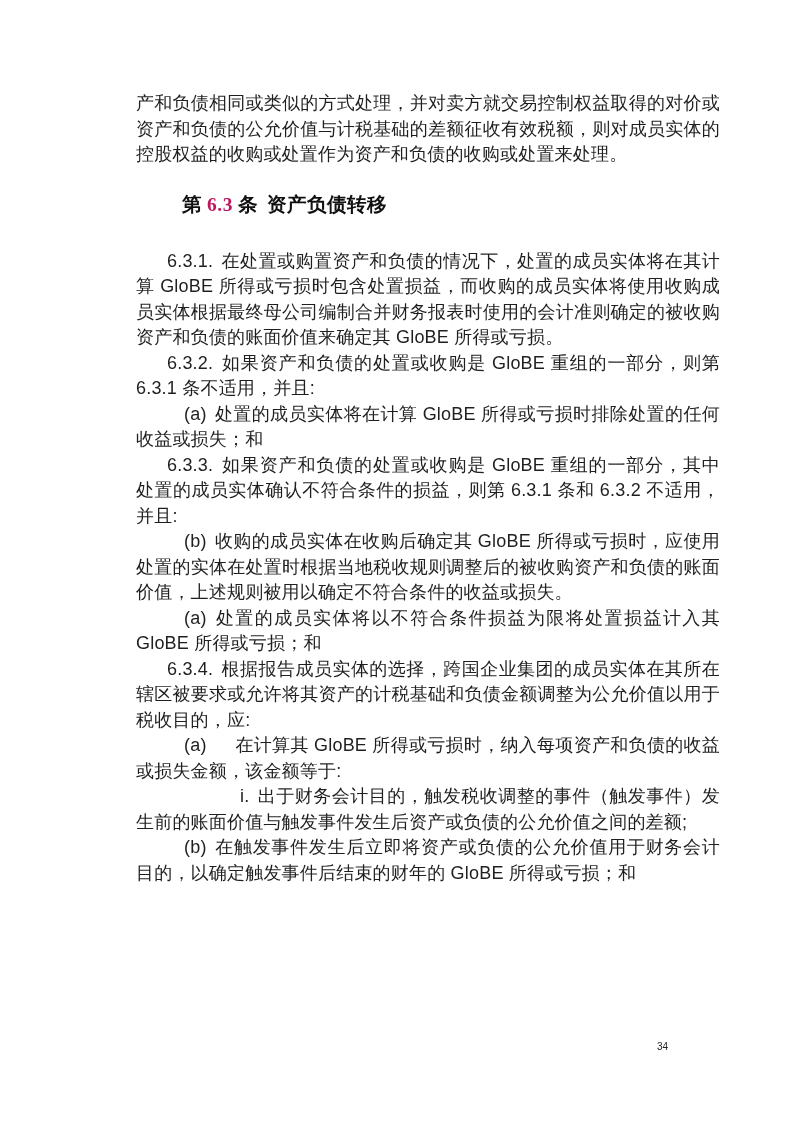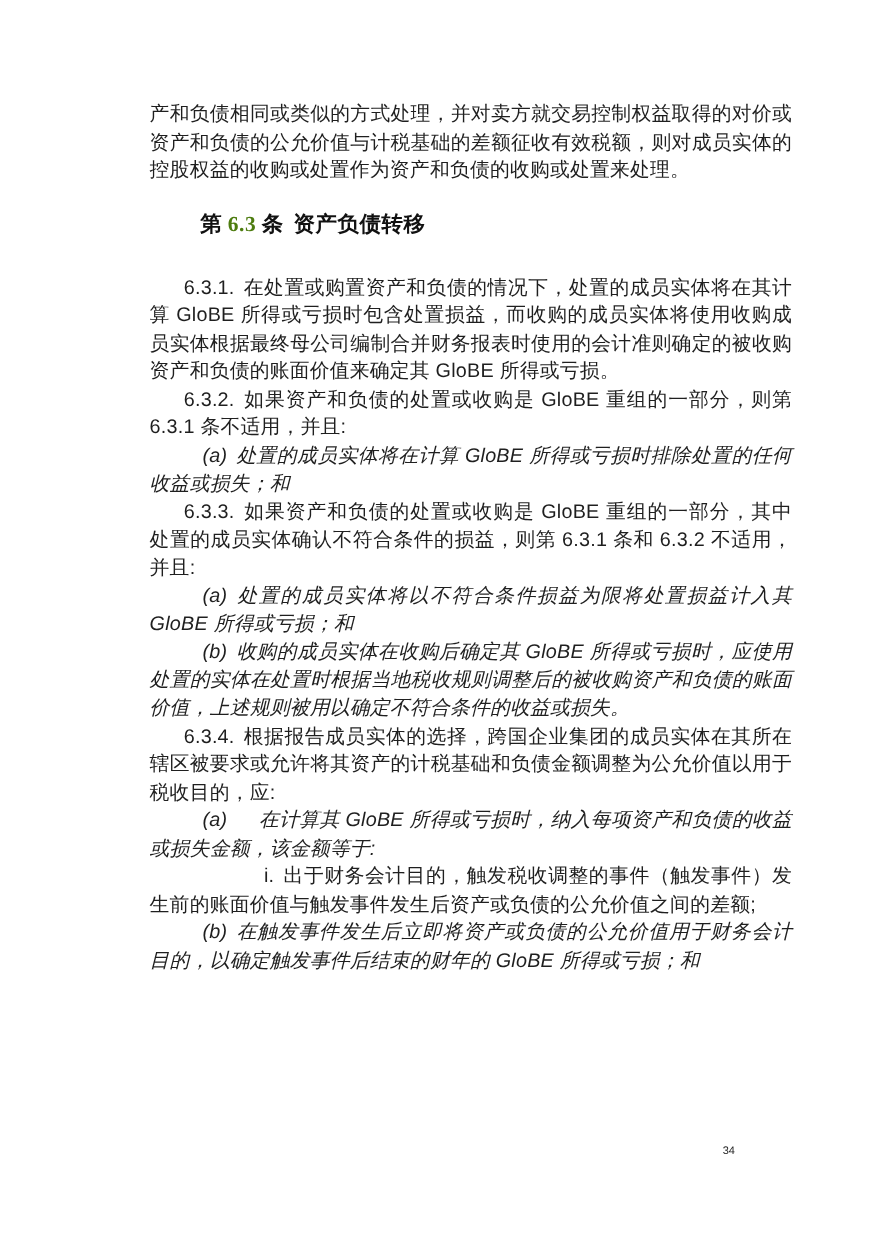--- a/index.html
+++ b/index.html
@@ -26,21 +26,21 @@
   p.para {
     margin: 0;
     font-size: 18px;
     line-height: 25.5px;
     text-align: justify;
     text-justify: inter-ideograph;
     letter-spacing: 0.2px;
   }
   .ind-0   { text-indent: 0; }
   .ind-num { text-indent: 31px; }
-  .ind-abc { text-indent: 48px; font-style: italic; }
+  .ind-abc { text-indent: 48px; }
   .ind-rom { text-indent: 104px; }
   .plabel { margin-right: 0.45em; }
   .plabel:empty { margin-right: 0; }
   .gap-wide .plabel { margin-right: 1.6em; }
   h2.section-heading {
     margin: 23px 0 31px 0;
     padding-left: 46px;
     font-size: 19.5px;
     line-height: 27px;
     font-weight: bold;
@@ -62,34 +62,34 @@
   }
 </style>
 </head>
 <body>
 
 <div class="page">
   <div class="content">
 
     <p class="para ind-0"><span class="plabel"></span><span>产和负债相同或类似的方式处理，并对卖方就交易控制权益取得的对价或资产和负债的公允价值与计税基础的差额征收有效税额，则对成员实体的控股权益的收购或处置作为资产和负债的收购或处置来处理。</span></p>
 
-    <h2 class="section-heading"><span class="h-pre">第</span><span class="h-num" style="color: #4d7c0f;">6.3</span><span class="h-mid">条</span><span class="h-title">资产负债转移</span></h2>
+    <h2 class="section-heading"><span class="h-pre">第</span><span class="h-num" style="color: #be185d;">6.3</span><span class="h-mid">条</span><span class="h-title">资产负债转移</span></h2>
 
     <p class="para ind-num"><span class="plabel">6.3.1.</span><span>在处置或购置资产和负债的情况下，处置的成员实体将在其计算 GloBE 所得或亏损时包含处置损益，而收购的成员实体将使用收购成员实体根据最终母公司编制合并财务报表时使用的会计准则确定的被收购资产和负债的账面价值来确定其 GloBE 所得或亏损。</span></p>
 
     <p class="para ind-num"><span class="plabel">6.3.2.</span><span>如果资产和负债的处置或收购是 GloBE 重组的一部分，则第 6.3.1 条不适用，并且:</span></p>
 
     <p class="para ind-abc"><span class="plabel">(a)</span><span>处置的成员实体将在计算 GloBE 所得或亏损时排除处置的任何收益或损失；和</span></p>
 
 
     <p class="para ind-num"><span class="plabel">6.3.3.</span><span>如果资产和负债的处置或收购是 GloBE 重组的一部分，其中处置的成员实体确认不符合条件的损益，则第 6.3.1 条和 6.3.2 不适用，并且:</span></p>
 
+    <p class="para ind-abc"><span class="plabel">(b)</span><span>收购的成员实体在收购后确定其 GloBE 所得或亏损时，应使用处置的实体在处置时根据当地税收规则调整后的被收购资产和负债的账面价值，上述规则被用以确定不符合条件的收益或损失。</span></p>
+
     <p class="para ind-abc"><span class="plabel">(a)</span><span>处置的成员实体将以不符合条件损益为限将处置损益计入其 GloBE 所得或亏损；和</span></p>
-
-    <p class="para ind-abc"><span class="plabel">(b)</span><span>收购的成员实体在收购后确定其 GloBE 所得或亏损时，应使用处置的实体在处置时根据当地税收规则调整后的被收购资产和负债的账面价值，上述规则被用以确定不符合条件的收益或损失。</span></p>
 
     <p class="para ind-num"><span class="plabel">6.3.4.</span><span>根据报告成员实体的选择，跨国企业集团的成员实体在其所在辖区被要求或允许将其资产的计税基础和负债金额调整为公允价值以用于税收目的，应:</span></p>
 
     <p class="para ind-abc gap-wide"><span class="plabel">(a)</span><span>在计算其 GloBE 所得或亏损时，纳入每项资产和负债的收益或损失金额，该金额等于:</span></p>
 
     <p class="para ind-rom"><span class="plabel">i.</span><span>出于财务会计目的，触发税收调整的事件（触发事件）发生前的账面价值与触发事件发生后资产或负债的公允价值之间的差额;</span></p>
 
 
     <p class="para ind-abc"><span class="plabel">(b)</span><span>在触发事件发生后立即将资产或负债的公允价值用于财务会计目的，以确定触发事件后结束的财年的 GloBE 所得或亏损；和</span></p>
 

